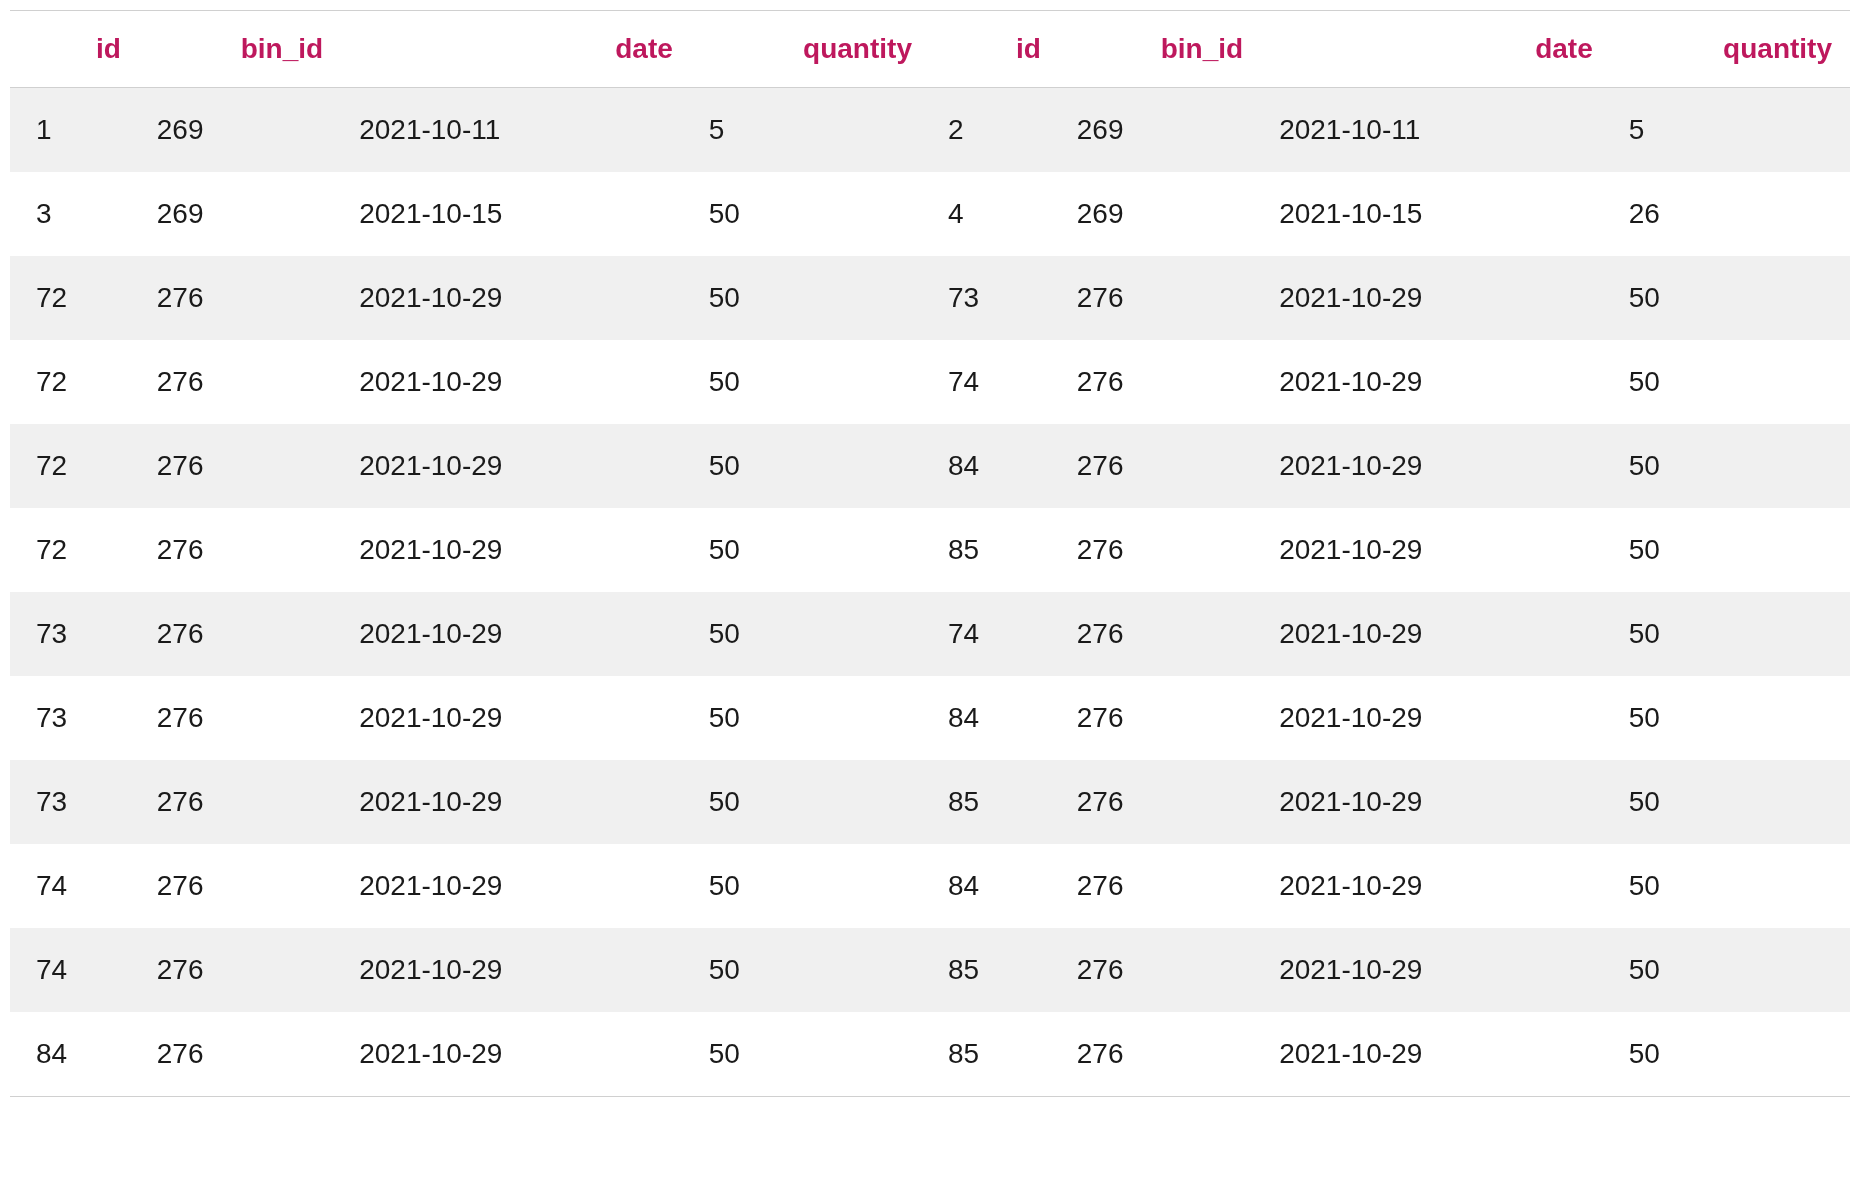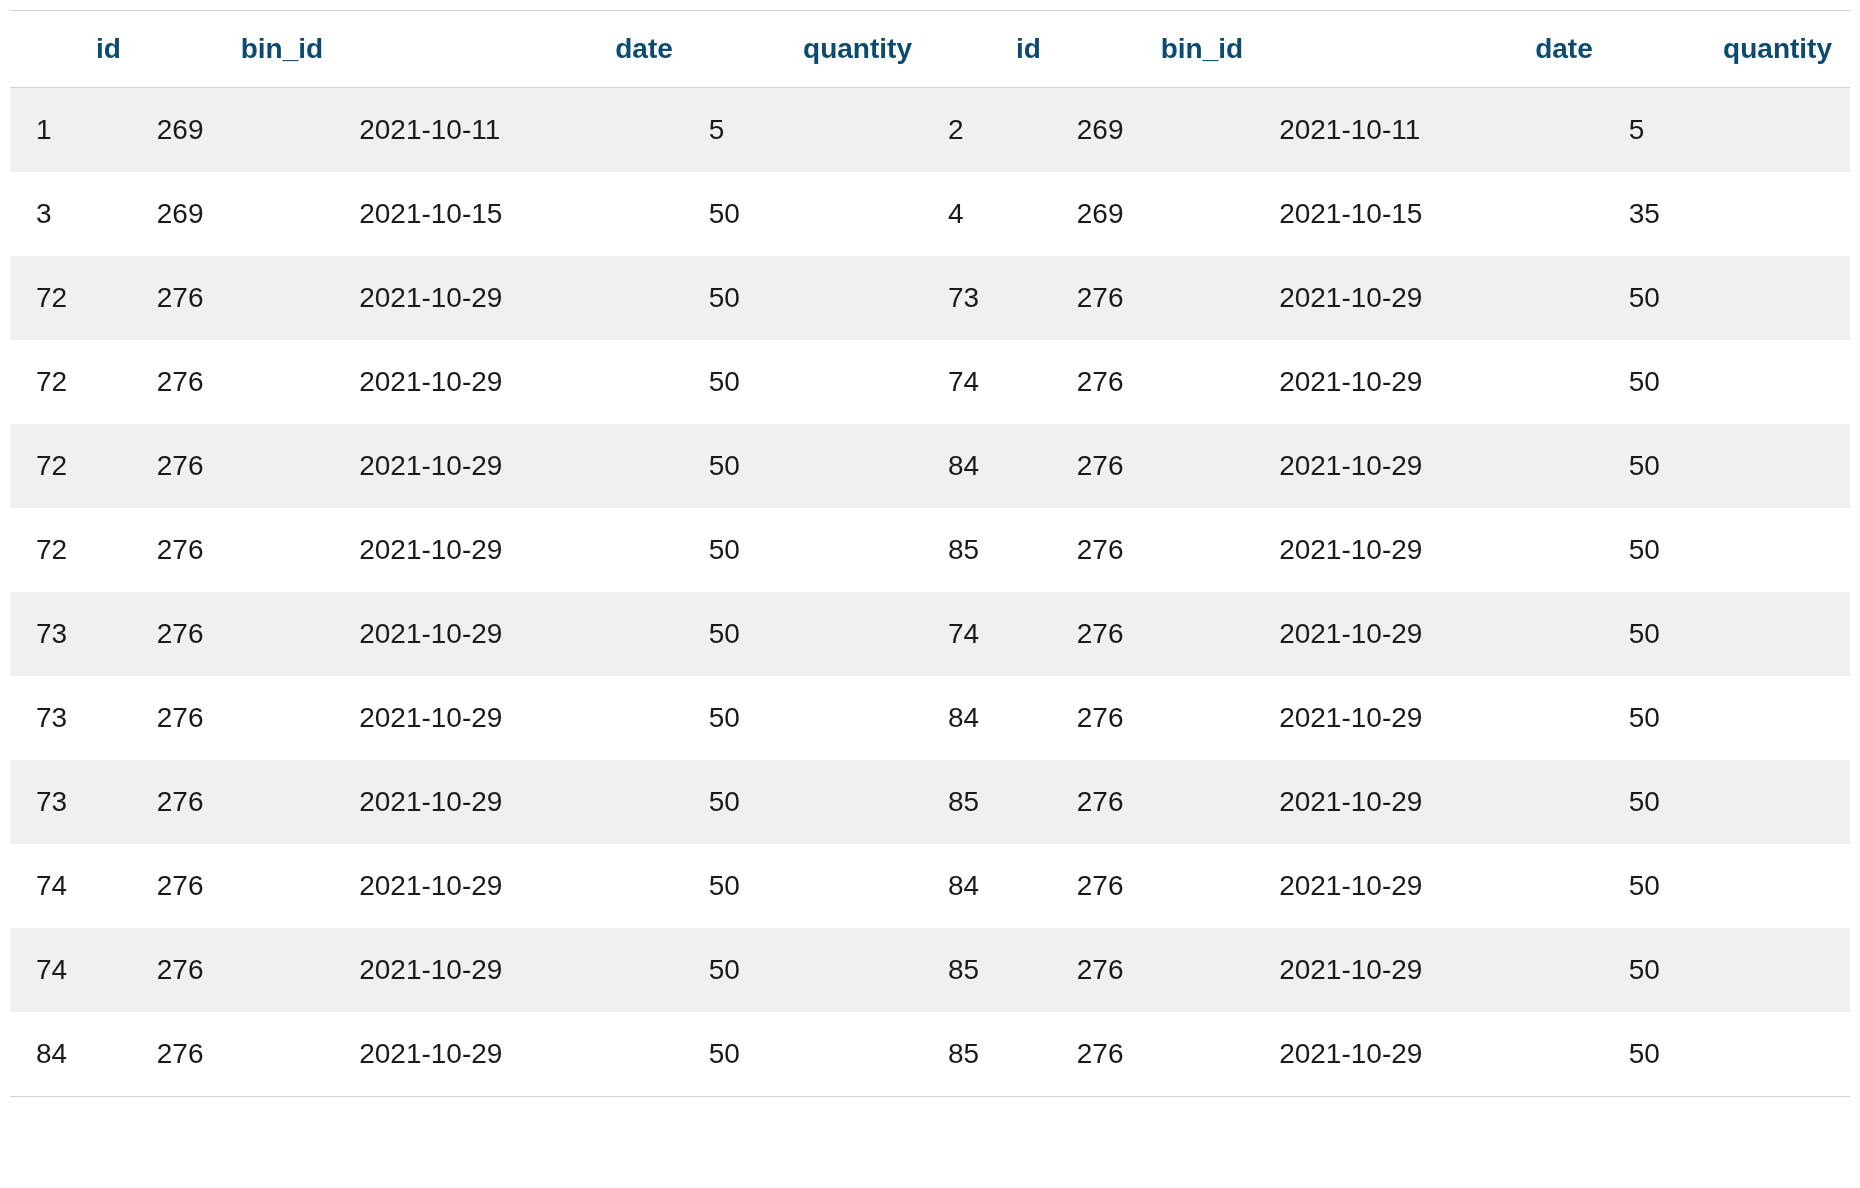--- a/index.html
+++ b/index.html
@@ -23,21 +23,21 @@
       table-layout: fixed;
     }
     thead tr {
       border-bottom: 1px solid #d0d0d0;
     }
     th {
       text-align: right;
       font-weight: 700;
       font-size: 28px;
       padding: 22px 18px;
-      color: #0c4a6e;
+      color: #be185d;
     }
     th:first-child {
       padding-left: 26px;
     }
     td {
       text-align: left;
       font-size: 28px;
       padding: 26px 18px;
       color: #1a1a1a;
       font-weight: 400;
@@ -95,21 +95,21 @@
           <td>5</td>
         </tr>
         <tr>
           <td>3</td>
           <td>269</td>
           <td>2021-10-15</td>
           <td>50</td>
           <td>4</td>
           <td>269</td>
           <td>2021-10-15</td>
-          <td>35</td>
+          <td>26</td>
         </tr>
         <tr>
           <td>72</td>
           <td>276</td>
           <td>2021-10-29</td>
           <td>50</td>
           <td>73</td>
           <td>276</td>
           <td>2021-10-29</td>
           <td>50</td>

